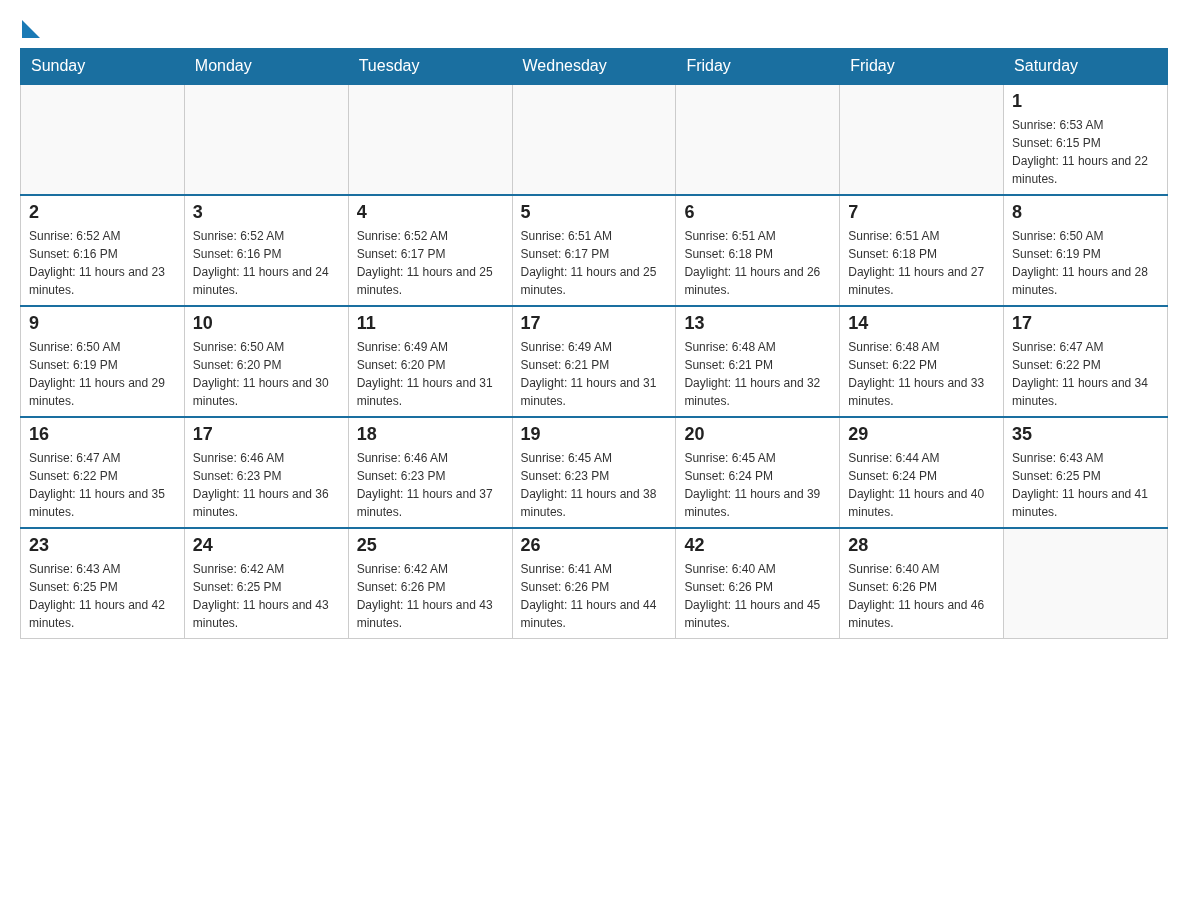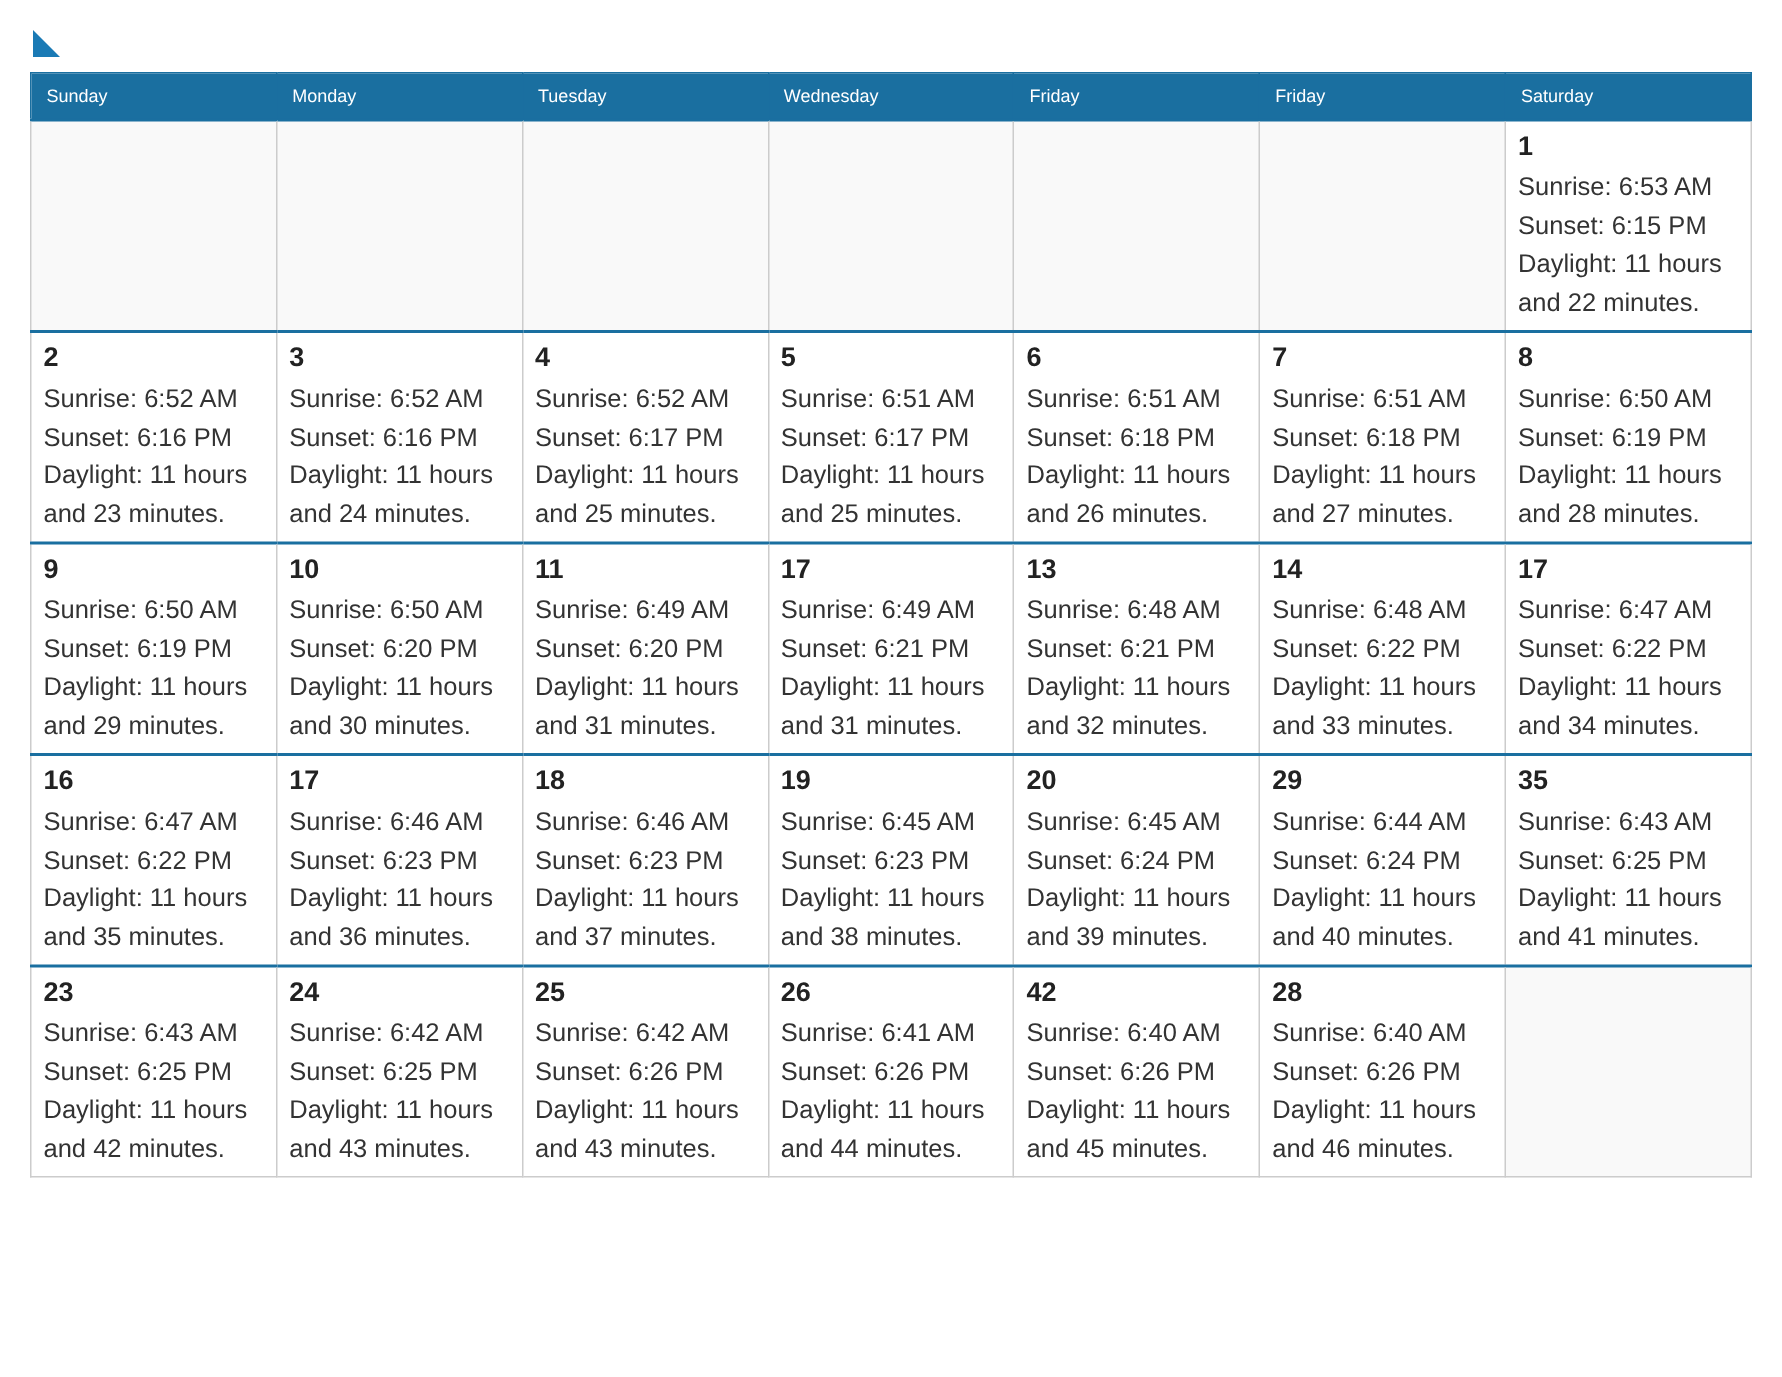--- a/index.html
+++ b/index.html
@@ -51,21 +51,21 @@
       margin-top: 4px;
     }
     .calendar {
       width: 100%;
       border-collapse: collapse;
       border: 1px solid #999;
     }
     .calendar th {
       background-color: #1a6fa0;
       color: #fff;
-      font-size: 12px;
+      font-size: 16px;
       font-weight: normal;
       padding: 8px 10px;
       text-align: left;
       border: 1px solid #1a6fa0;
     }
     .calendar td {
       vertical-align: top;
       border: 1px solid #ccc;
       padding: 6px 8px;
       width: 14.28%;
@@ -74,21 +74,21 @@
     .calendar tr td {
       border-top: 2px solid #1a6fa0;
     }
     .day-number {
       font-size: 18px;
       font-weight: bold;
       color: #222;
       margin-bottom: 4px;
     }
     .day-info {
-      font-size: 17px;
+      font-size: 12px;
       color: #333;
       line-height: 1.5;
     }
     .empty-cell {
       background: #f9f9f9;
     }
   </style>
 </head>
 <body>
 

